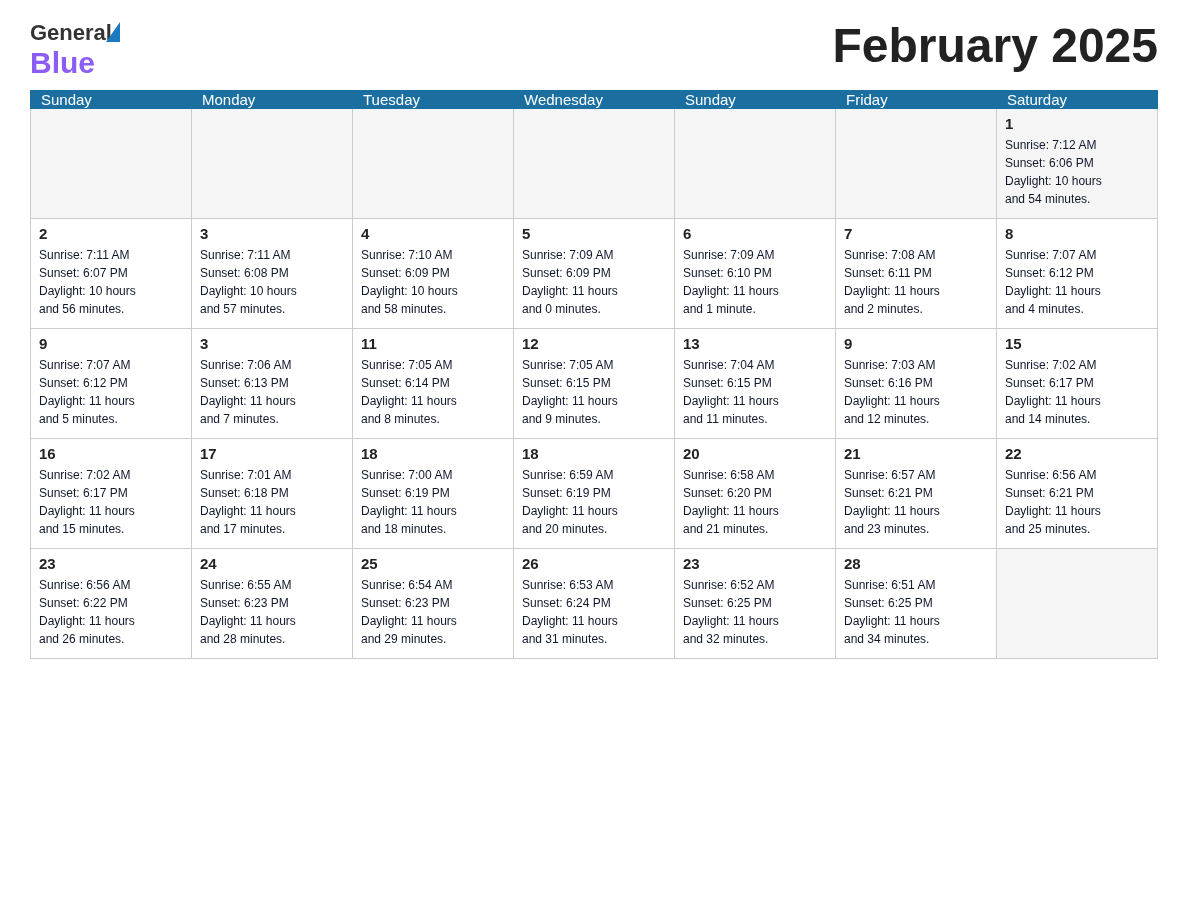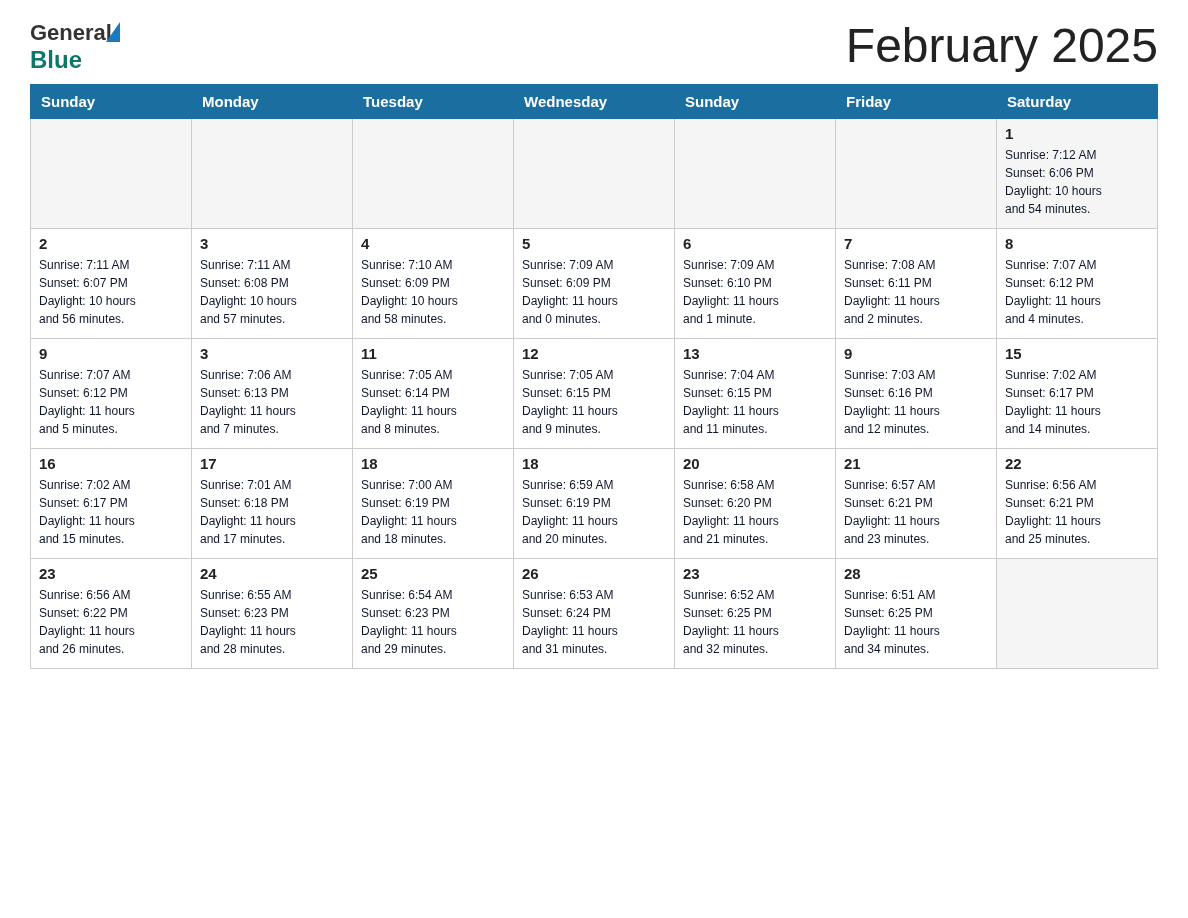--- a/index.html
+++ b/index.html
@@ -15,23 +15,23 @@
       justify-content: space-between;
       align-items: flex-start;
       margin-bottom: 10px;
     }
     .logo-text-general {
       font-size: 22px;
       font-weight: bold;
       color: #333;
     }
     .logo-text-blue {
-      font-size: 24px;
-      font-weight: bold;
-      color: #0f766e;
+      font-size: 30px;
+      font-weight: bold;
+      color: #8b5cf6;
     }
     .logo-triangle {
       width: 0;
       height: 0;
       border-left: 14px solid transparent;
       border-bottom: 20px solid #1a7abf;
       margin-left: -6px;
       margin-top: -2px;
     }
     .logo-block {
@@ -42,41 +42,41 @@
     }
     .logo-row1 {
       display: flex;
       align-items: center;
     }
     .title-block {
       text-align: right;
     }
     .month-title {
       font-size: 48px;
-      font-weight: normal;
+      font-weight: bold;
       color: #222;
       line-height: 1.1;
       margin-left: 24px;
     }
     .location-title {
       font-size: 20px;
       color: #444;
       margin-top: 4px;
     }
     table {
       width: 100%;
       border-collapse: collapse;
       table-layout: fixed;
     }
     thead tr th {
       background-color: #1a6fa0;
       color: #fff;
       font-size: 15px;
-      font-weight: bold;
-      padding: 8px 10px;
+      font-weight: normal;
+      padding: 0 10px;
       text-align: left;
       border: 1px solid #1a6fa0;
     }
     tbody tr td {
       border: 1px solid #ccc;
       vertical-align: top;
       padding: 6px 8px;
       font-size: 12.5px;
       color: #333;
       height: 110px;

